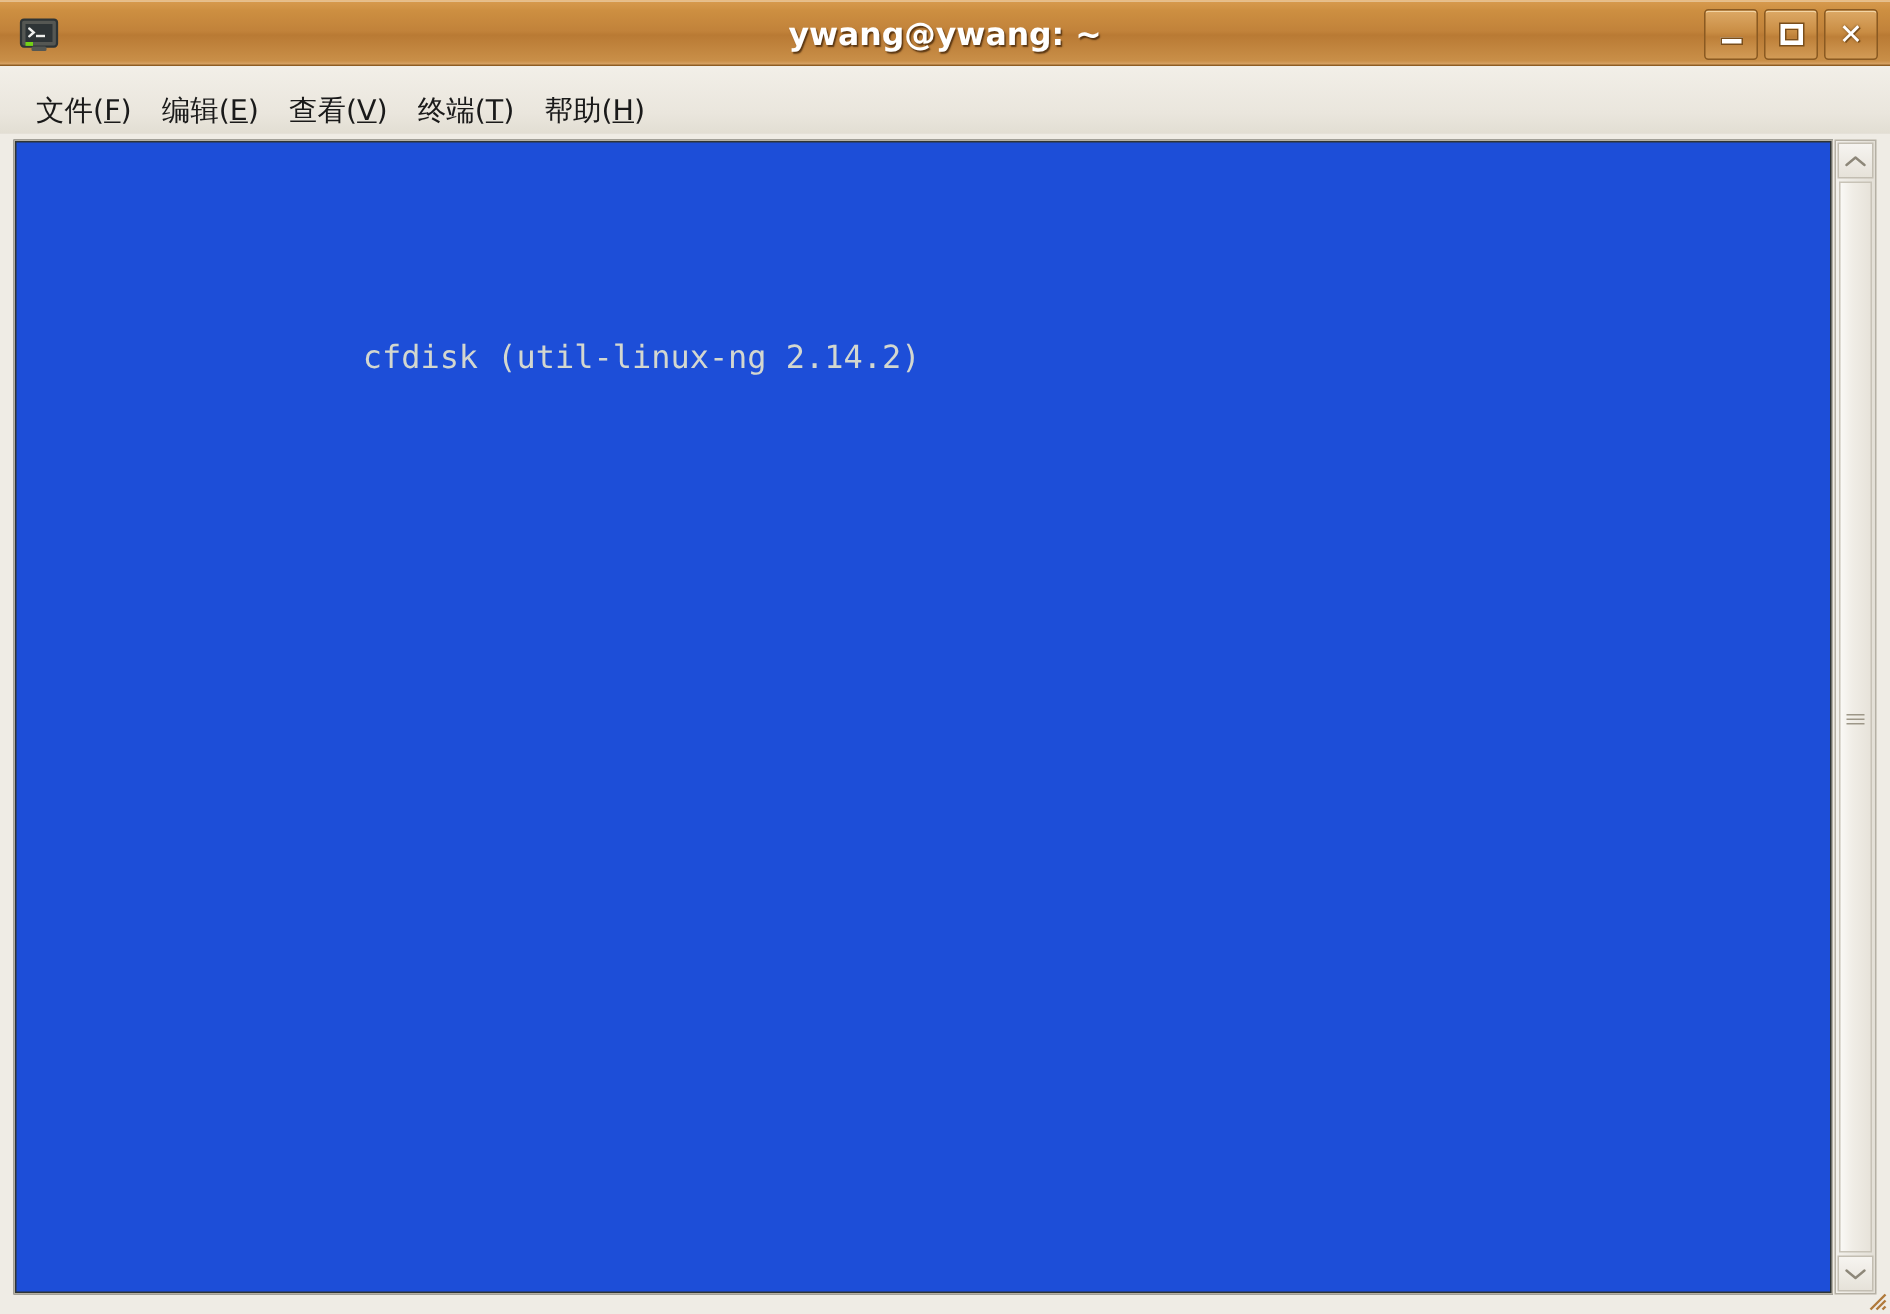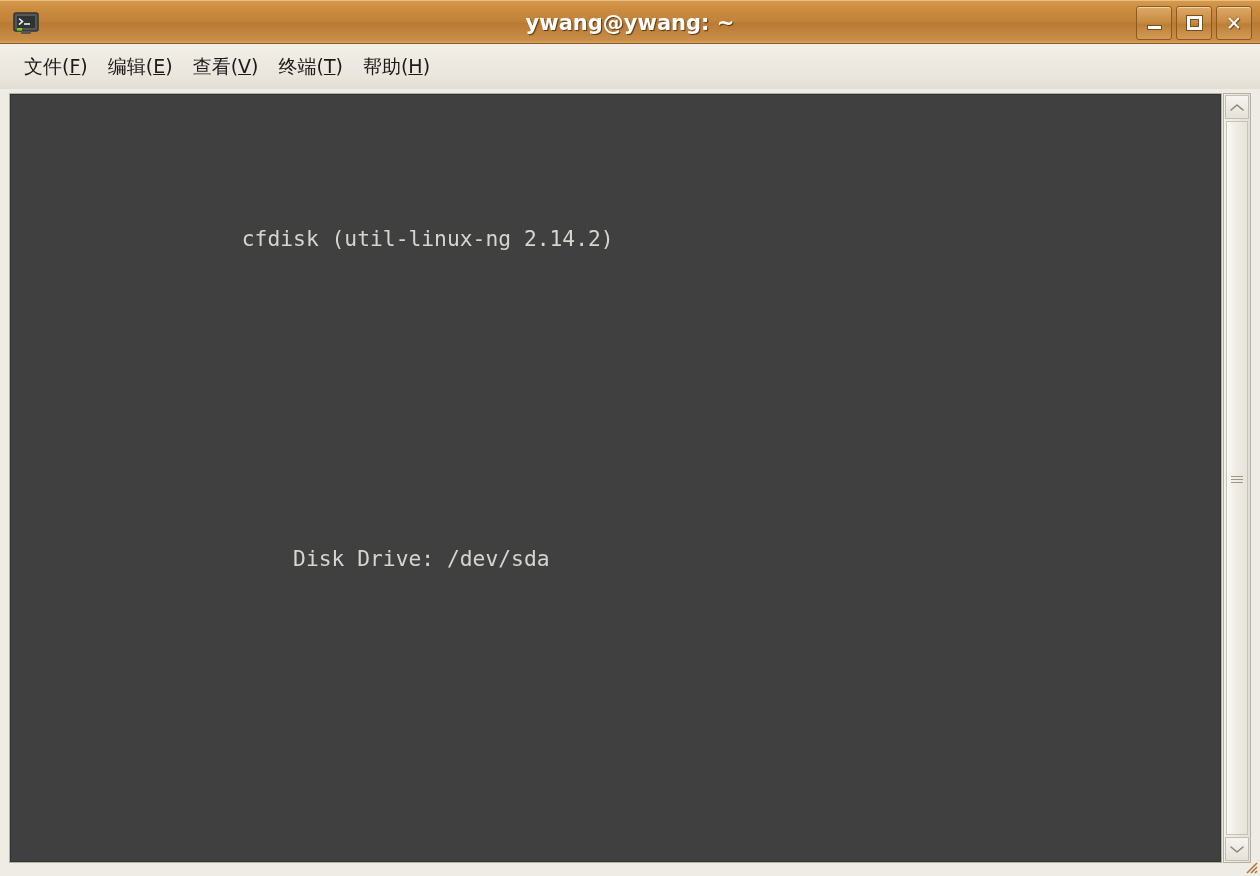--- a/index.html
+++ b/index.html
@@ -98,21 +98,21 @@
   
   #menubar {
     position: absolute;
     left: 0; top: 44px;
     width: 1260px;
     height: 46px;
     background: linear-gradient(to bottom, #f2efe8 0%, #eae6dd 70%, #e2ded3 100%);
     border-bottom: 1px solid #cdc7ba;
     box-sizing: border-box;
     display: flex;
-    align-items: center;
+    align-items: flex-end;
     padding-left: 14px;
   }
   .menu-item {
     font-size: 19px;
     color: #1a1a1a;
     padding: 2px 10px;
     font-family: "DejaVu Sans", sans-serif;
     cursor: default;
     white-space: nowrap;
   }
@@ -134,21 +134,21 @@
     height: 770px;
     border: 1px solid #b5b0a4;
     box-sizing: border-box;
     background: #2e3436;
   }
   #terminal {
     position: absolute;
     left: 11px; top: 6px;
     width: 1209px;
     height: 766px;
-    background: #404040;
+    background: #1d4ed8;
     overflow: hidden;
     color: #d3d7cf;
     font-family: "DejaVu Sans Mono", monospace;
     font-size: 21.3px;
     line-height: 32px;
     white-space: pre;
     letter-spacing: 0px;
   }
   .tline {
     height: 32px;
@@ -267,21 +267,21 @@
 
     <div id="terminal">
 
       
       <div class="tline"><span>                  </span><span>cfdisk (util-linux-ng 2.14.2)</span></div>
 
       
       <div class="tline"> </div>
 
       
-      <div class="tline"><span>                      </span><span>Disk Drive: /dev/sda</span></div>
+      <div class="tline"><span>                      </span></div>
 
       
 
       
       
 
       
       
 
       

